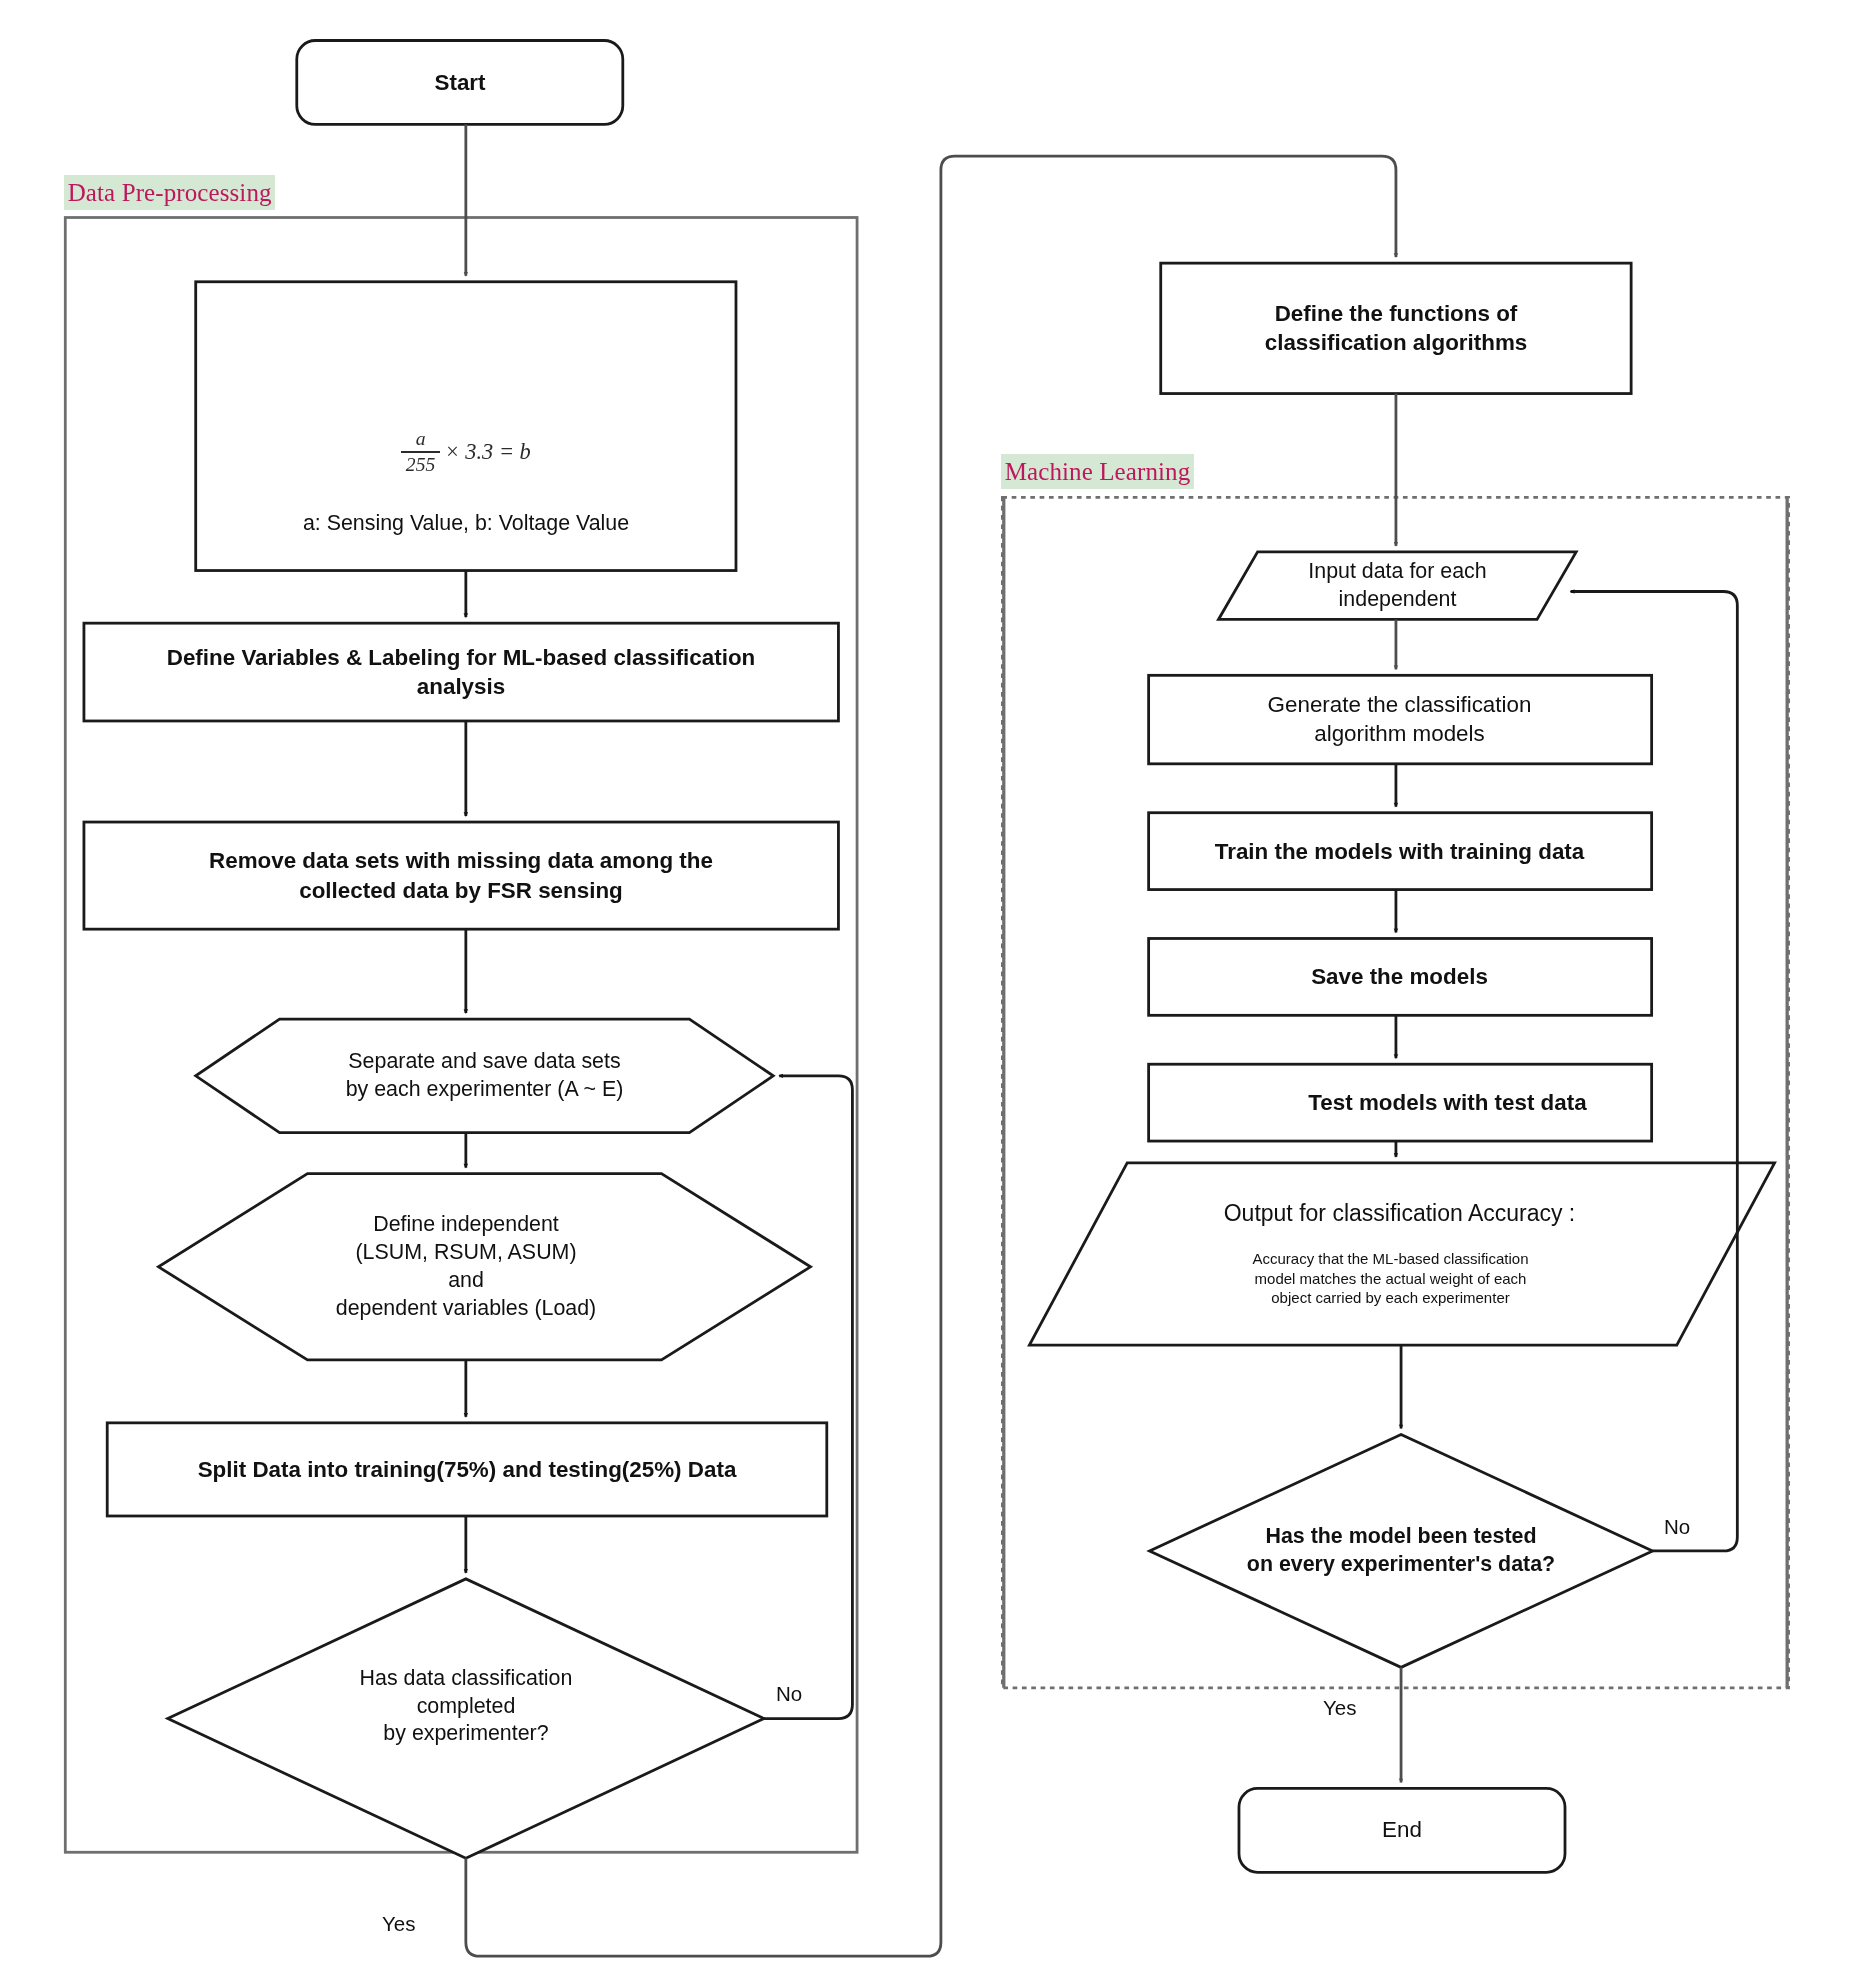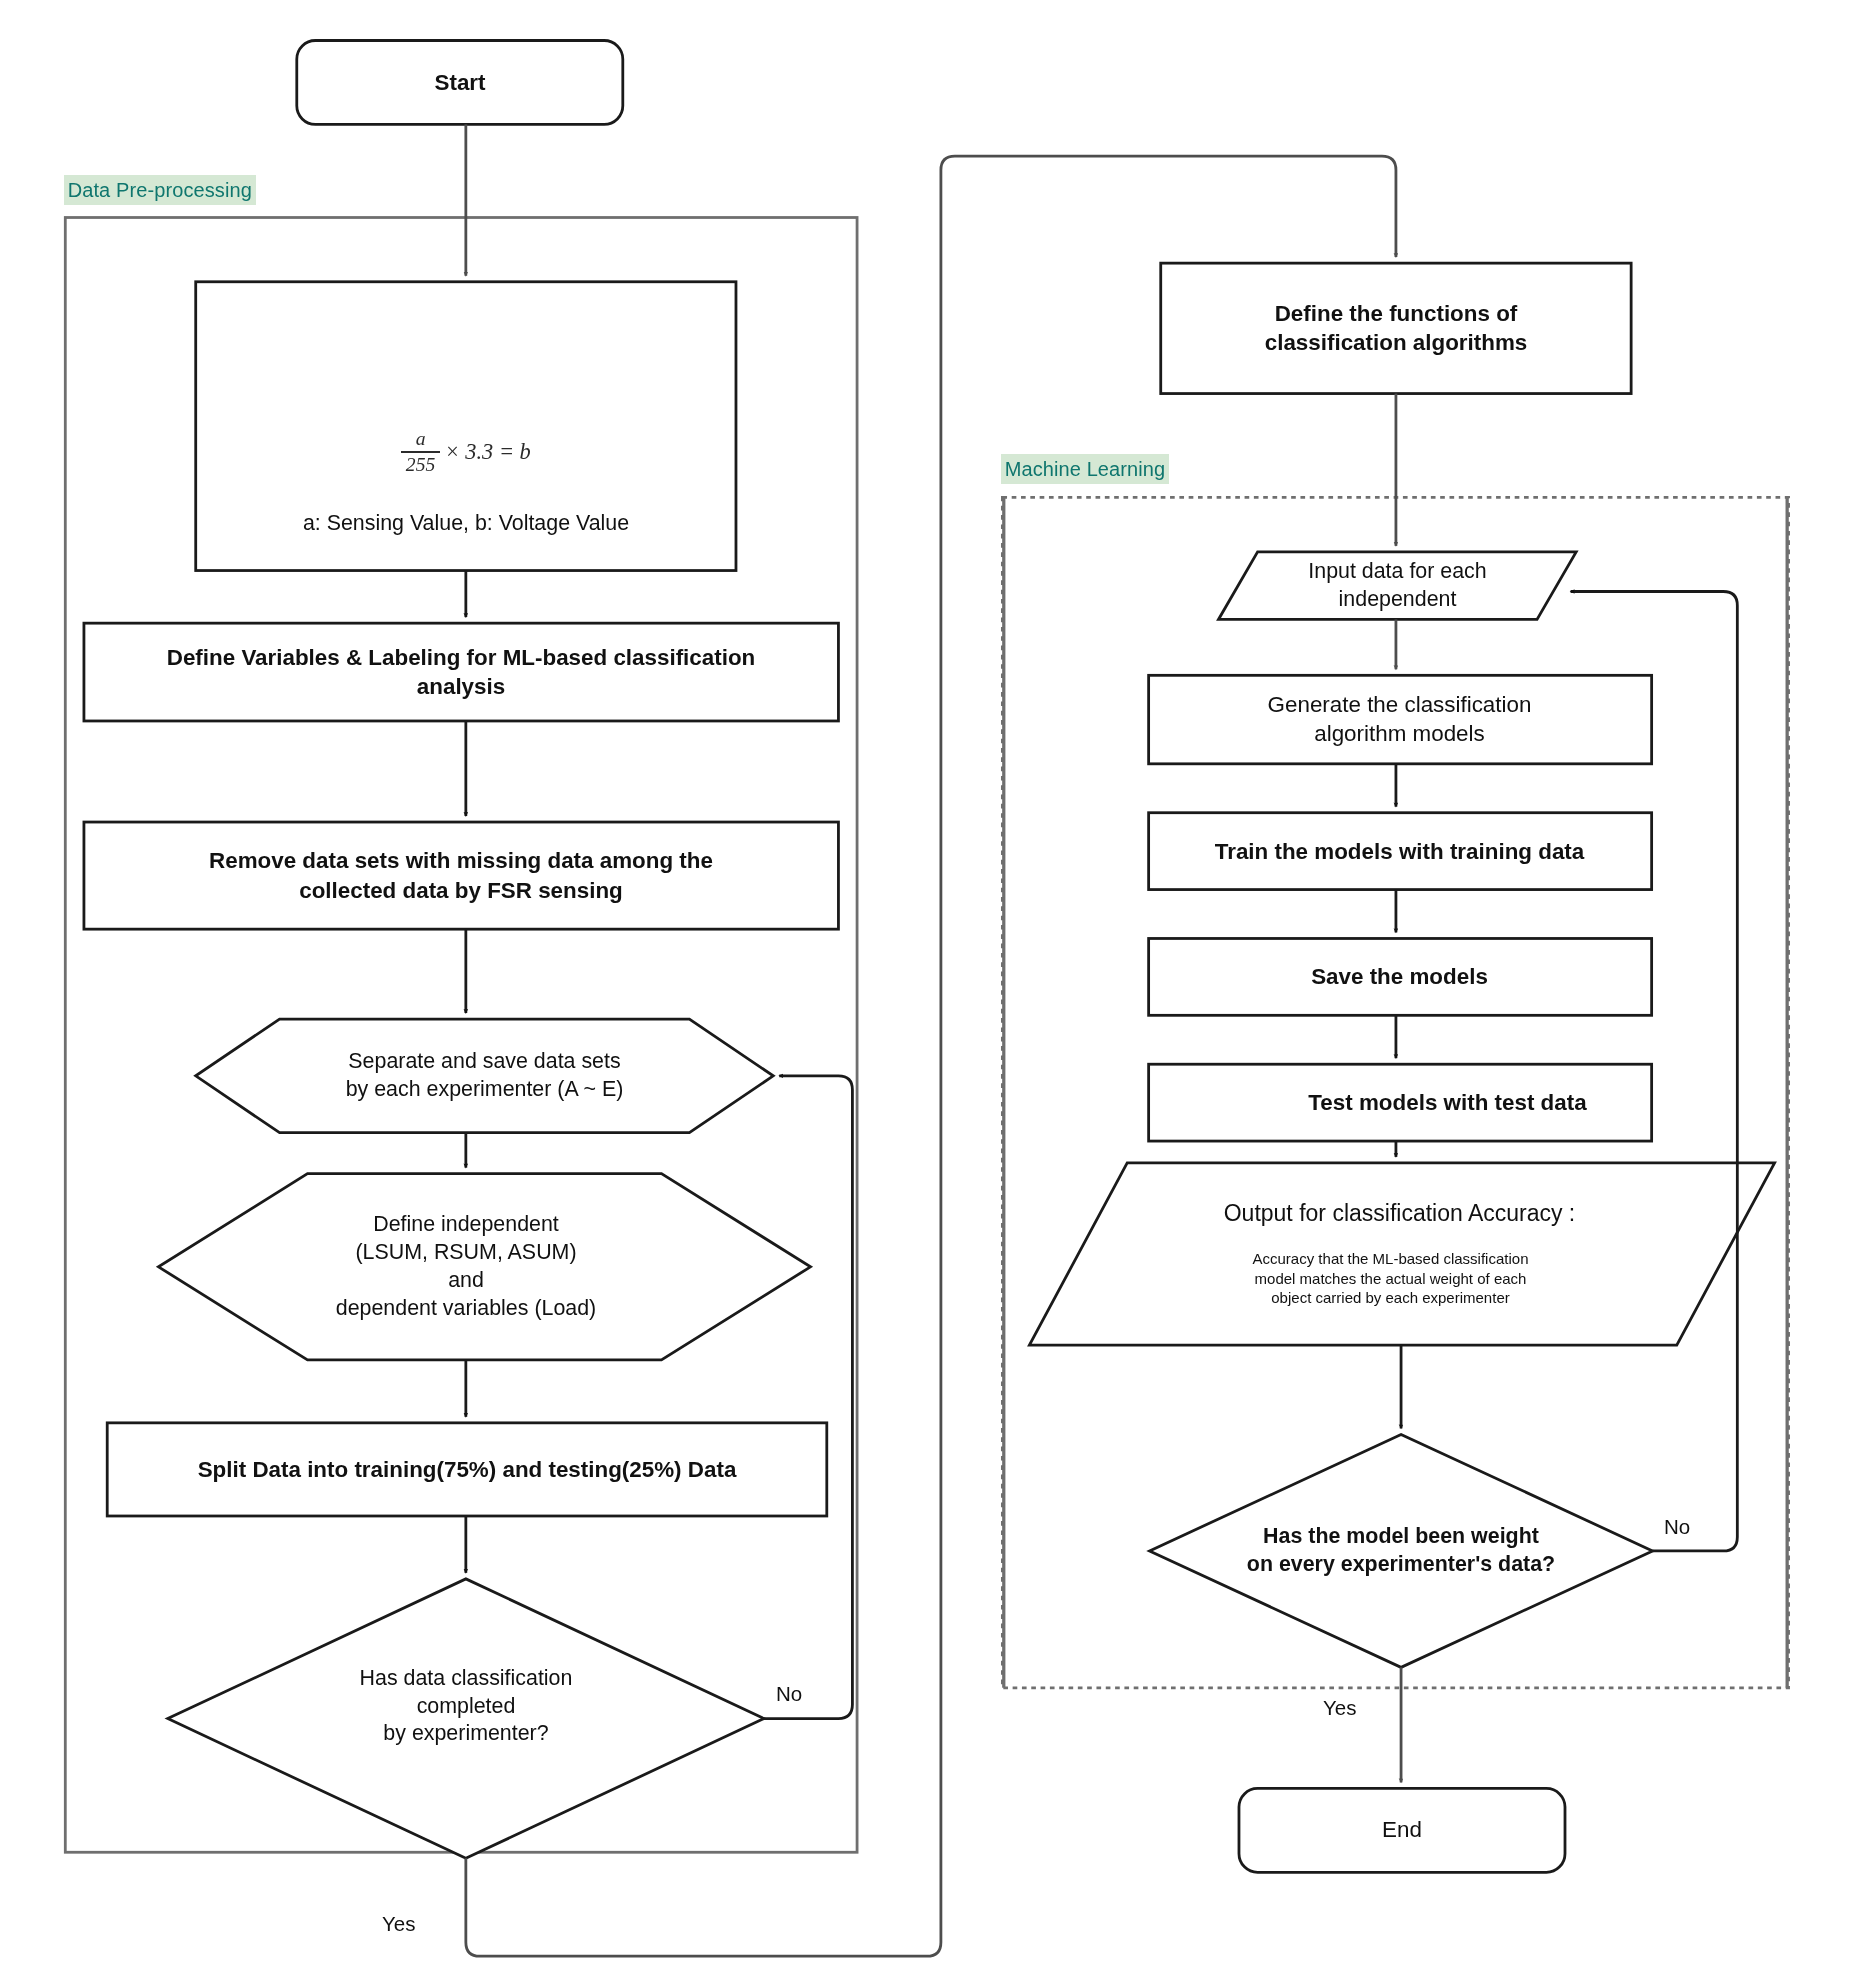--- a/index.html
+++ b/index.html
@@ -32,23 +32,23 @@
     text-align: center;
     color: #111111;
     font-family: "Liberation Sans", sans-serif;
     line-height: 1.30;
     pointer-events: none;
     white-space: pre-line;
   }
   .grp-label {
     position: absolute;
     background: #d5e8d4;
-    color: #0f766e;
-    font-family: Liberation Sans, sans-serif;
-    font-size: 20px;
+    color: #be185d;
+    font-family: Liberation Serif, serif;
+    font-size: 25px;
     line-height: 1;
     padding: 4.7px 3.7px 5.6px 3.7px;
     letter-spacing: 0.1px;
   }
   .edge-label {
     position: absolute;
     color: #111111;
     font-family: "Liberation Sans", sans-serif;
     font-size: 20.5px;
     line-height: 1;
@@ -208,21 +208,21 @@
   <div class="node-text" style="left:1148px; top:938px; width:503px; height:77px; font-size:22.4px; font-weight:700;">Save the models</div>
 
   <div class="node-text" style="left:1148px; top:1064px; width:503px; height:77px; font-size:22.4px; font-weight:700;padding-left:48px;">Test models with test data</div>
 
   <div class="node-text" style="left:1085px; top:1197px; width:629px; height:33px; font-size:23px;">Output for classification Accuracy :</div>
 
   <div class="node-text" style="left:1076px; top:1232px; width:629px; height:93px; font-size:15px;">Accuracy that the ML-based classification
 model matches the actual weight of each
 object carried by each experimenter</div>
 
-  <div class="node-text" style="left:1187px; top:1511px; width:428px; height:79px; font-size:21.4px; font-weight:700;">Has the model been weight
+  <div class="node-text" style="left:1187px; top:1511px; width:428px; height:79px; font-size:21.4px; font-weight:700;">Has the model been tested
 on every experimenter's data?</div>
 
   <div class="node-text" style="left:1239px; top:1788px; width:326px; height:84px; font-size:22.4px;">End</div>
 
   <div class="edge-label" style="left:776px; top:1684px;">No</div>
 
   <div class="edge-label" style="left:382px; top:1914px;">Yes</div>
 
   <div class="edge-label" style="left:1664px; top:1517px;">No</div>
 

